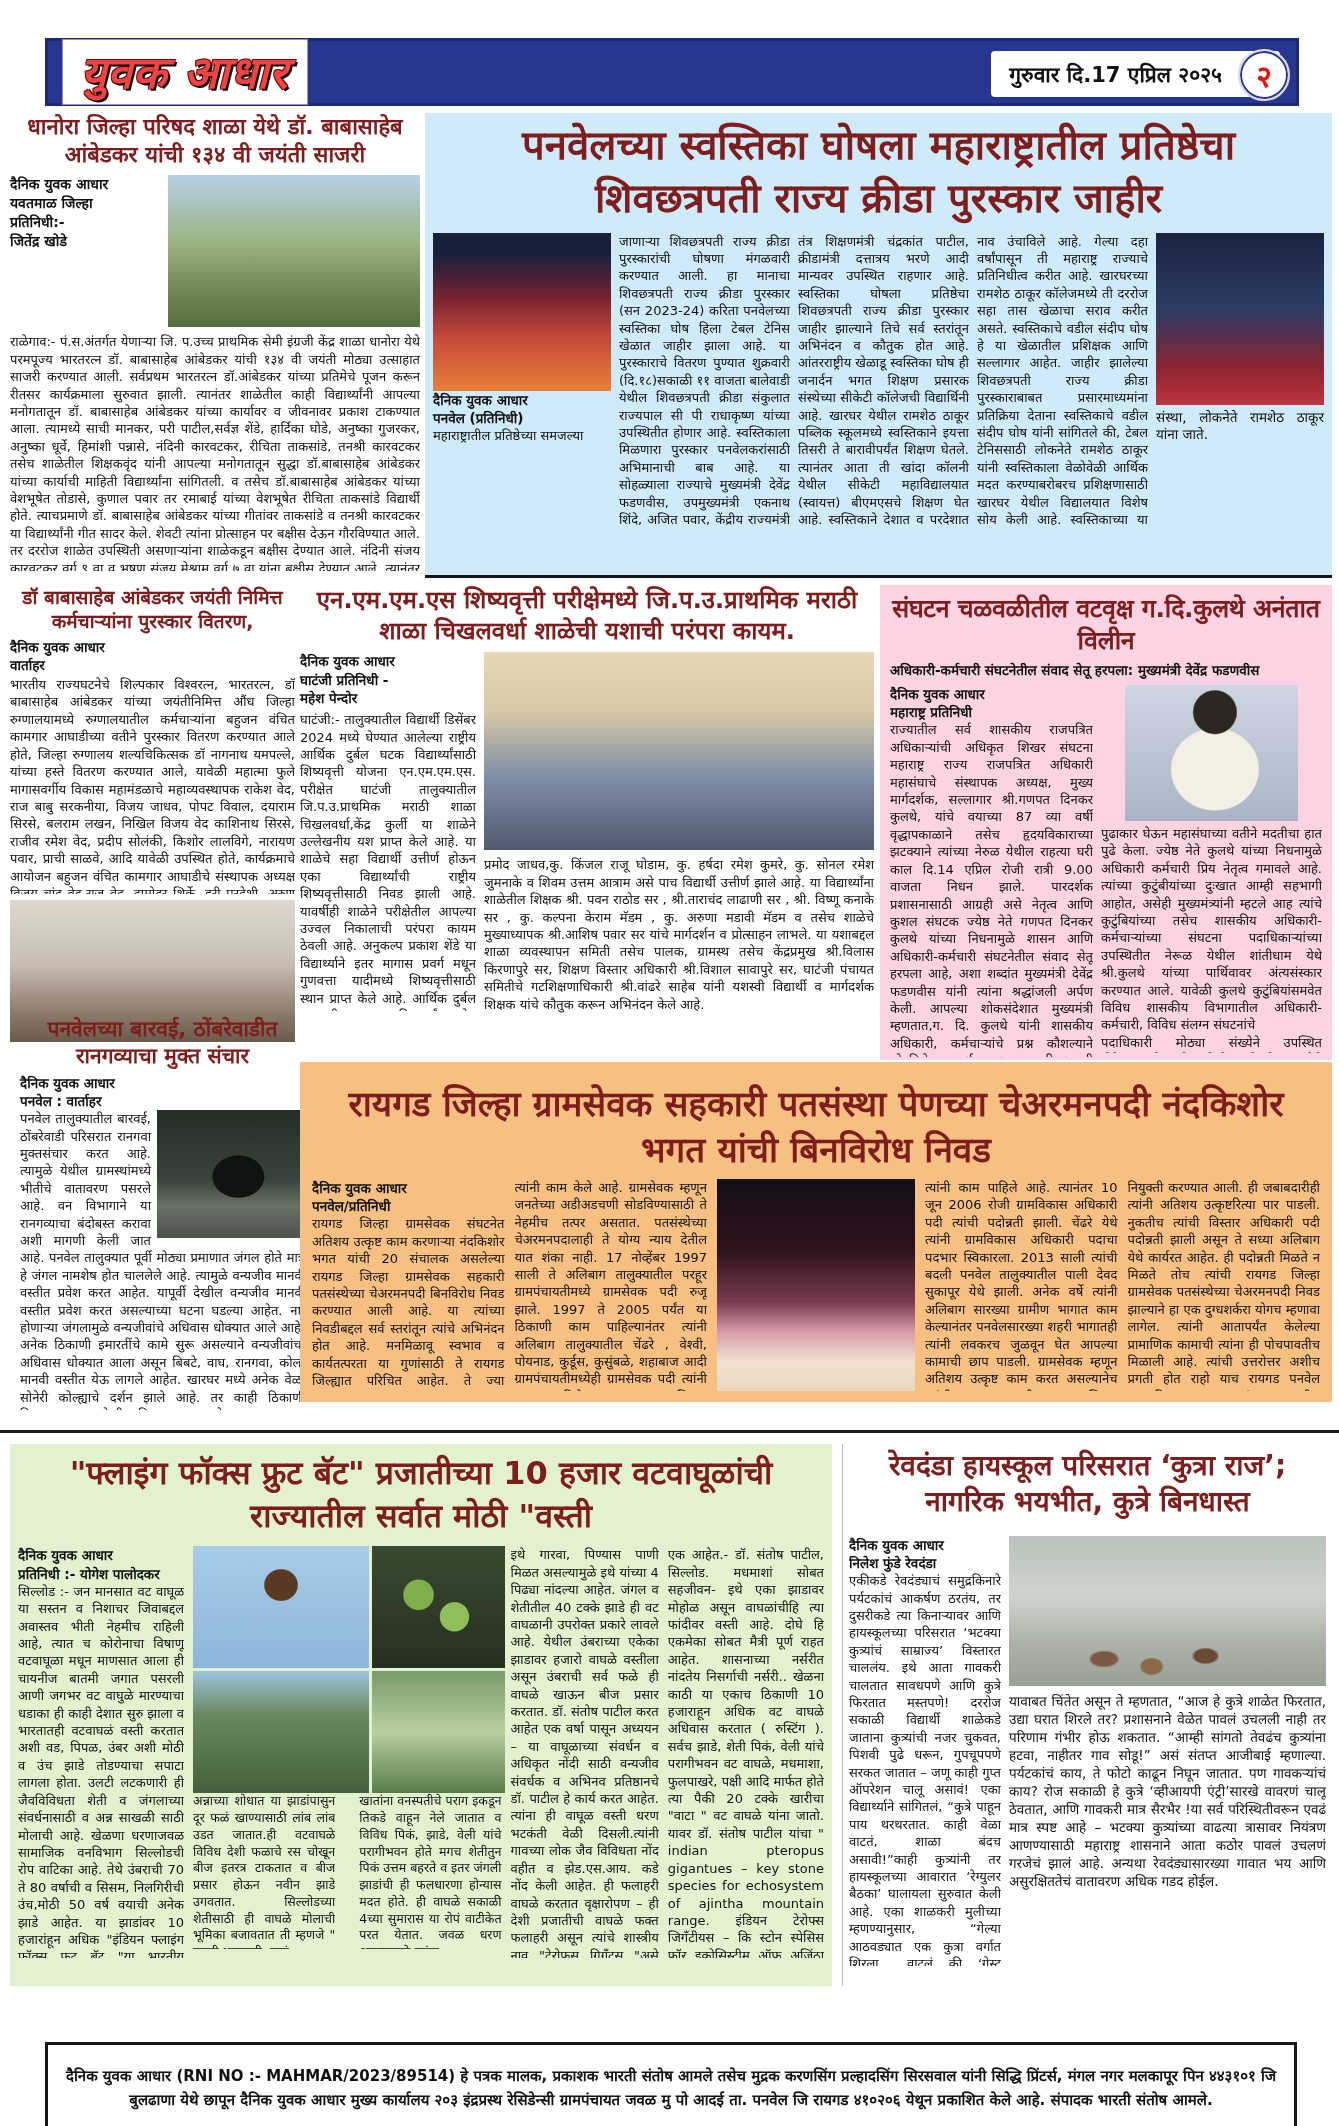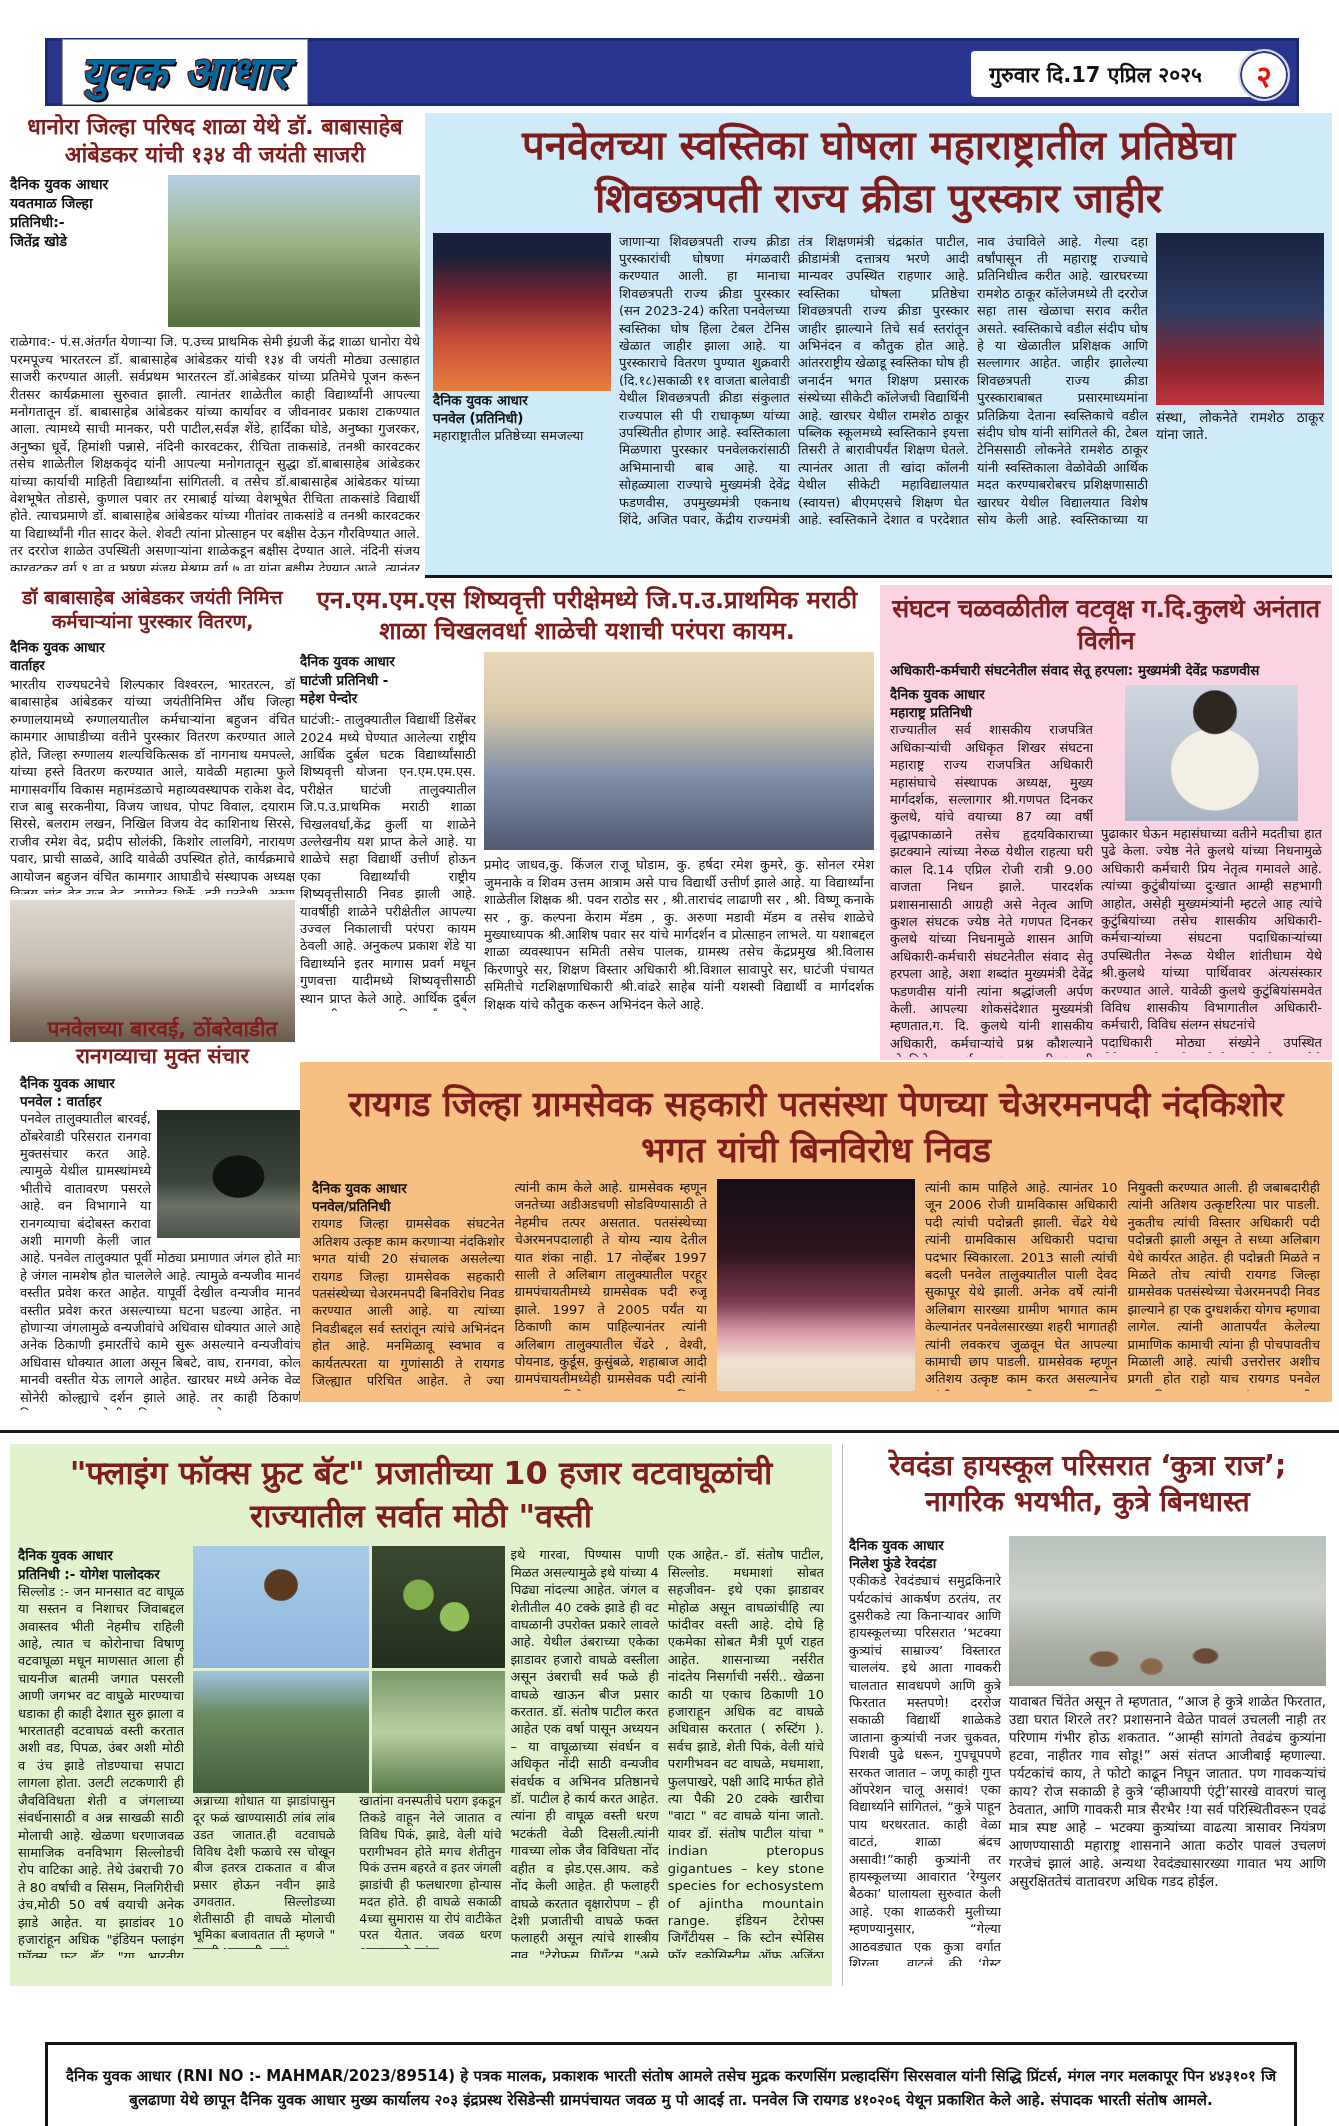--- a/index.html
+++ b/index.html
@@ -8,26 +8,26 @@
     position:relative; width:1339px; height:2126px; margin:0 auto;
     background:#ffffff; font-family:"DejaVu Sans", sans-serif; color:#111; overflow:hidden;
   }
   
   .masthead {
     position:absolute; left:45px; top:38px; width:1254px; height:68px;
     background:#28368f; border:3px solid #1c2a75; display:flex; align-items:center;
   }
   .logo-box { background:#fff; margin-left:14px; padding:1px 18px 3px 18px; border:1px solid #999; }
   .logo-text {
-    font-size:44px; font-weight:bold; color:#0369a1; letter-spacing:1px;
+    font-size:44px; font-weight:bold; color:#ef4444; letter-spacing:1px;
     text-shadow:2px 2px 0 #000, -1px -1px 0 #7e0d05, 1px -1px 0 #7e0d05, -1px 1px 0 #7e0d05;
     font-style:italic;
   }
   .date-box {
-    position:absolute; right:36px; top:10px; height:46px; background:#fff; border-radius:4px;
+    position:absolute; right:16px; top:10px; height:46px; background:#fff; border-radius:4px;
     display:flex; align-items:center; padding:0 58px 0 18px; font-weight:bold; font-size:21px;
   }
   .page-circle {
     position:absolute; right:6px; top:8px; width:52px; height:52px; border-radius:50%;
     background:#fff; border:2px solid #d8d8d8; display:flex; align-items:center; justify-content:center;
     color:#e31409; font-size:30px; font-weight:bold; box-shadow:0 0 0 2px #28368f inset;
   }
   
   .headline { font-weight:bold; text-align:center; line-height:1.28; color:#7f1d1d; }
   .byline { font-weight:bold; font-size:13.5px; line-height:1.35; }

